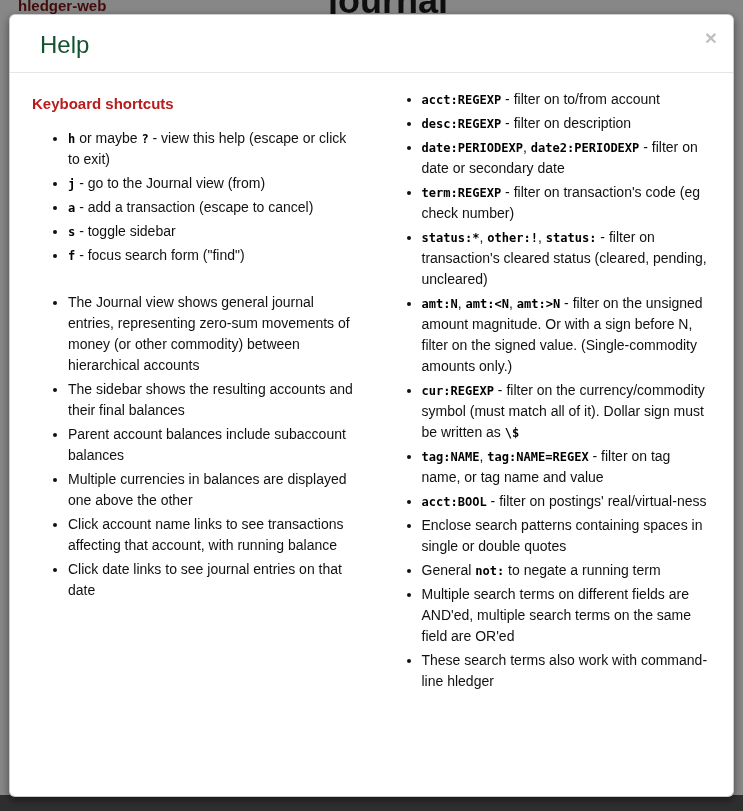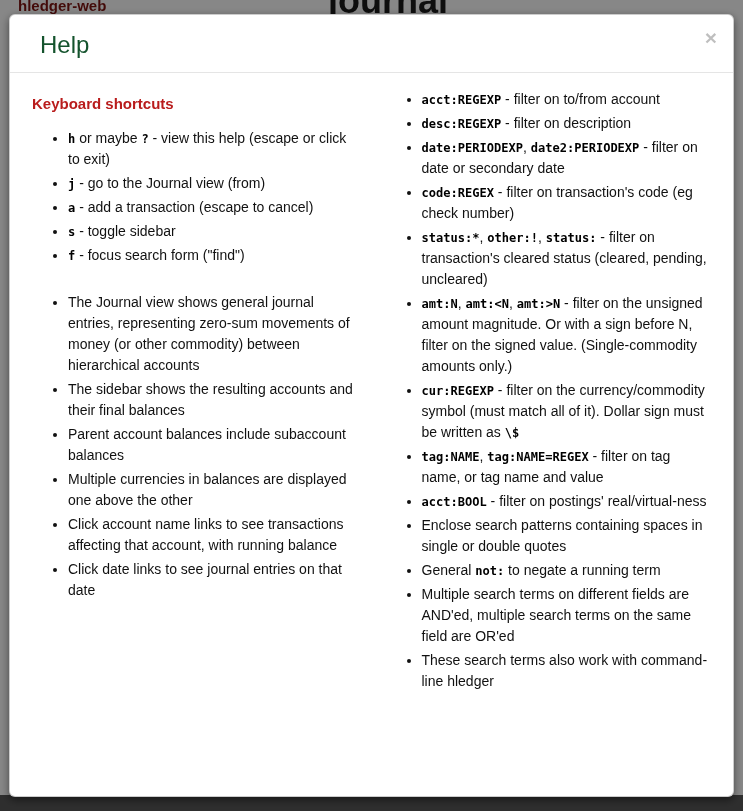--- a/index.html
+++ b/index.html
@@ -156,21 +156,21 @@
             <li><span>Click date links to see journal entries on that date</span></li>
           </ul>
       </section>
     </div>
     <div class="col">
       <section>
         <ul class="help-list">
             <li><code>acct:REGEXP</code><span> - filter on to/from account</span></li>
             <li><code>desc:REGEXP</code><span> - filter on description</span></li>
             <li><code>date:PERIODEXP</code><span>, </span><code>date2:PERIODEXP</code><span> - filter on date or secondary date</span></li>
-            <li><code>code:REGEX</code><span> - filter on transaction's code (eg check number)</span></li>
+            <li><code>term:REGEXP</code><span> - filter on transaction's code (eg check number)</span></li>
             <li><code>status:*</code><span>, </span><code>other:!</code><span>, </span><code>status:</code><span> - filter on transaction's cleared status (cleared, pending, uncleared)</span></li>
             <li><code>amt:N</code><span>, </span><code>amt:&lt;N</code><span>, </span><code>amt:&gt;N</code><span> - filter on the unsigned amount magnitude. Or with a sign before N, filter on the signed value. (Single-commodity amounts only.)</span></li>
             <li><code>cur:REGEXP</code><span> - filter on the currency/commodity symbol (must match all of it). Dollar sign must be written as </span><code>\$</code></li>
             <li><code>tag:NAME</code><span>, </span><code>tag:NAME=REGEX</code><span> - filter on tag name, or tag name and value</span></li>
             <li><code>acct:BOOL</code><span> - filter on postings' real/virtual-ness</span></li>
             <li><span>Enclose search patterns containing spaces in single or double quotes</span></li>
             <li><span>General </span><code>not:</code><span> to negate a running term</span></li>
             <li><span>Multiple search terms on different fields are AND'ed, multiple search terms on the same field are OR'ed</span></li>
             <li><span>These search terms also work with command-line hledger</span></li>
           </ul>

